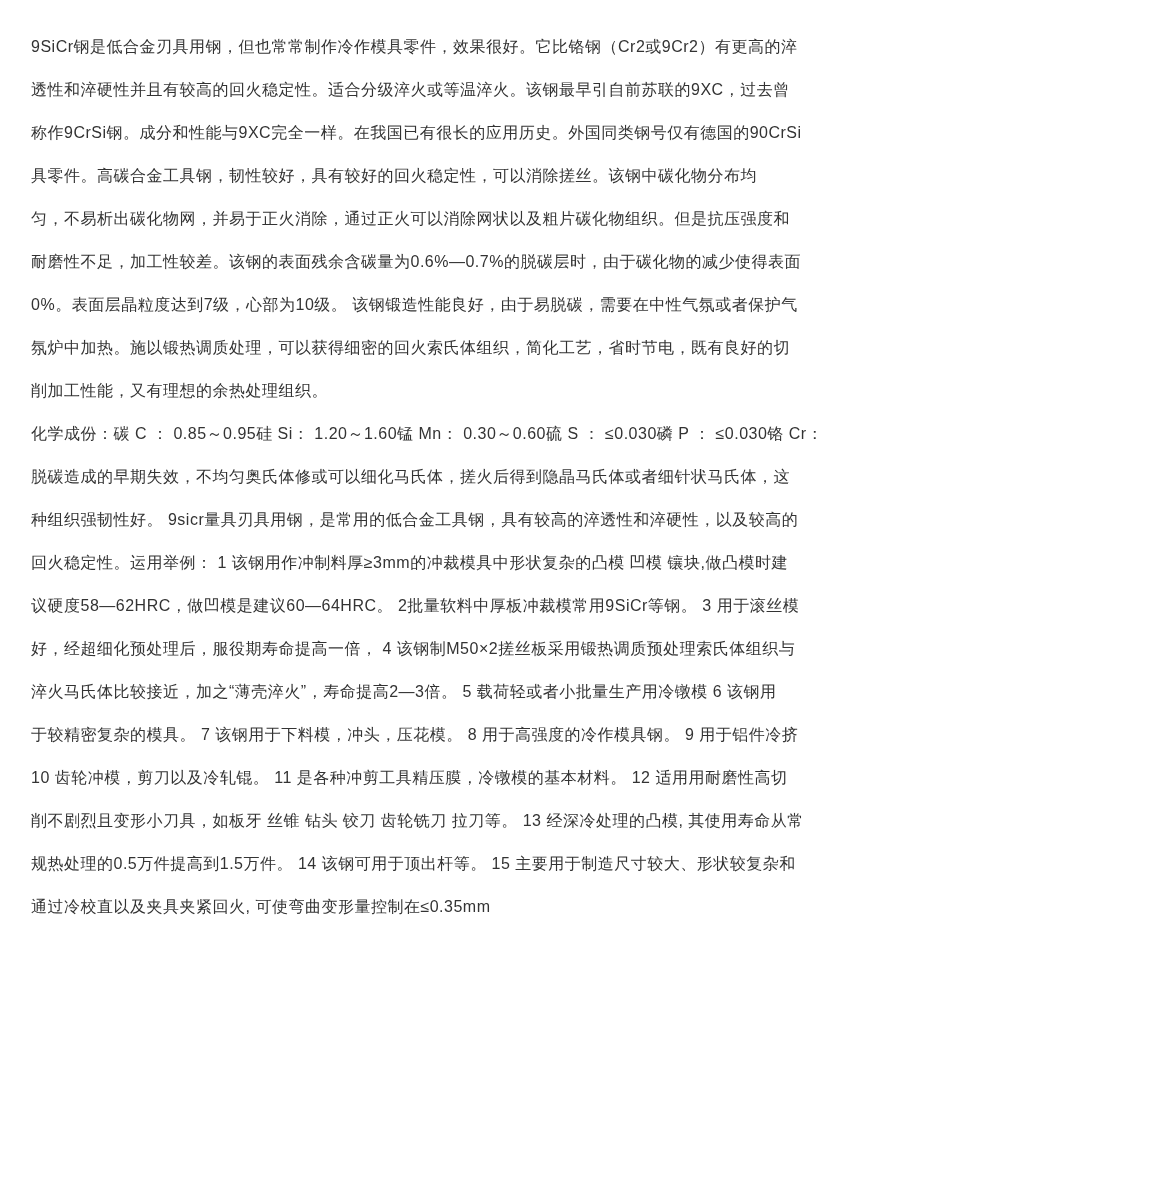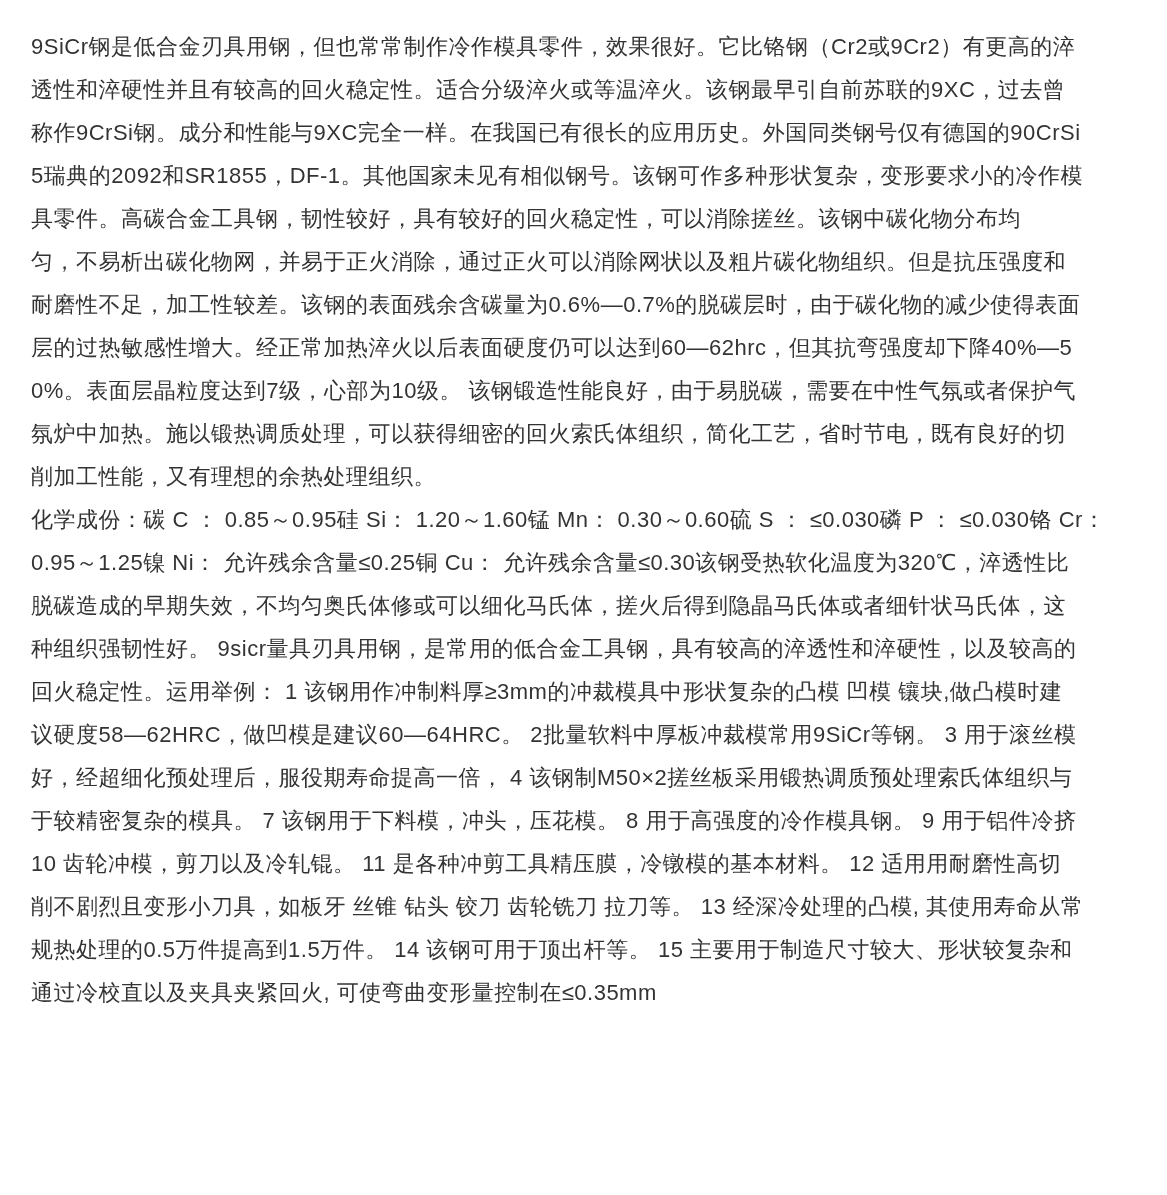--- a/index.html
+++ b/index.html
@@ -11,50 +11,48 @@
     width: 1167px;
     height: 1195px;
     overflow: hidden;
     font-family: "Liberation Sans", sans-serif;
   }
   .doc {
     box-sizing: border-box;
     width: 1167px;
     padding: 25px 28px 0 31px;
     color: #333333;
-    font-size: 22px;
+    font-size: 16px;
     line-height: 43px;
     letter-spacing: 0.5px;
   }
   .line {
     height: 43px;
     white-space: nowrap;
     overflow: visible;
   }
 </style>
 </head>
 <body style="background: rgb(255, 255, 255);">
 
 <div class="doc" id="doc" style="color: rgb(51, 51, 51);">
     <div class="line">9SiCr钢是低合金刃具用钢，但也常常制作冷作模具零件，效果很好。它比铬钢（Cr2或9Cr2）有更高的淬</div>
     <div class="line">透性和淬硬性并且有较高的回火稳定性。适合分级淬火或等温淬火。该钢最早引自前苏联的9XC，过去曾</div>
     <div class="line">称作9CrSi钢。成分和性能与9XC完全一样。在我国已有很长的应用历史。外国同类钢号仅有德国的90CrSi</div>
-    <div class="line">5瑞典的2092和SR1855，DF-1。其他国家未见有相似钢号。该钢可作多种形状复杂，变形要求小的冷作模</div>
     <div class="line">具零件。高碳合金工具钢，韧性较好，具有较好的回火稳定性，可以消除搓丝。该钢中碳化物分布均</div>
     <div class="line">匀，不易析出碳化物网，并易于正火消除，通过正火可以消除网状以及粗片碳化物组织。但是抗压强度和</div>
     <div class="line">耐磨性不足，加工性较差。该钢的表面残余含碳量为0.6%—0.7%的脱碳层时，由于碳化物的减少使得表面</div>
-    <div class="line">层的过热敏感性增大。经正常加热淬火以后表面硬度仍可以达到60—62hrc，但其抗弯强度却下降40%—5</div>
     <div class="line">0%。表面层晶粒度达到7级，心部为10级。 该钢锻造性能良好，由于易脱碳，需要在中性气氛或者保护气</div>
     <div class="line">氛炉中加热。施以锻热调质处理，可以获得细密的回火索氏体组织，简化工艺，省时节电，既有良好的切</div>
     <div class="line">削加工性能，又有理想的余热处理组织。</div>
     <div class="line">化学成份：碳 C ： 0.85～0.95硅 Si： 1.20～1.60锰 Mn： 0.30～0.60硫 S ： ≤0.030磷 P ： ≤0.030铬 Cr：</div>
-    <div class="line">0.95～1.25镍 Ni： 允许残余含量≤0.25铜 Cu： 允许残余含量≤0.30该钢受热软化温度为320℃，淬透性比</div>
     <div class="line">脱碳造成的早期失效，不均匀奥氏体修或可以细化马氏体，搓火后得到隐晶马氏体或者细针状马氏体，这</div>
     <div class="line">种组织强韧性好。 9sicr量具刃具用钢，是常用的低合金工具钢，具有较高的淬透性和淬硬性，以及较高的</div>
     <div class="line">回火稳定性。运用举例： 1 该钢用作冲制料厚≥3mm的冲裁模具中形状复杂的凸模 凹模 镶块,做凸模时建</div>
     <div class="line">议硬度58—62HRC，做凹模是建议60—64HRC。 2批量软料中厚板冲裁模常用9SiCr等钢。 3 用于滚丝模</div>
     <div class="line">好，经超细化预处理后，服役期寿命提高一倍， 4 该钢制M50×2搓丝板采用锻热调质预处理索氏体组织与</div>
+    <div class="line">淬火马氏体比较接近，加之“薄壳淬火”，寿命提高2—3倍。 5 载荷轻或者小批量生产用冷镦模 6 该钢用</div>
     <div class="line">于较精密复杂的模具。 7 该钢用于下料模，冲头，压花模。 8 用于高强度的冷作模具钢。 9 用于铝件冷挤</div>
     <div class="line">10 齿轮冲模，剪刀以及冷轧锟。 11 是各种冲剪工具精压膜，冷镦模的基本材料。 12 适用用耐磨性高切</div>
     <div class="line">削不剧烈且变形小刀具，如板牙 丝锥 钻头 铰刀 齿轮铣刀 拉刀等。 13 经深冷处理的凸模, 其使用寿命从常</div>
     <div class="line">规热处理的0.5万件提高到1.5万件。 14 该钢可用于顶出杆等。 15 主要用于制造尺寸较大、形状较复杂和</div>
     <div class="line">通过冷校直以及夹具夹紧回火, 可使弯曲变形量控制在≤0.35mm</div>
   </div>
 
 </body></html>

